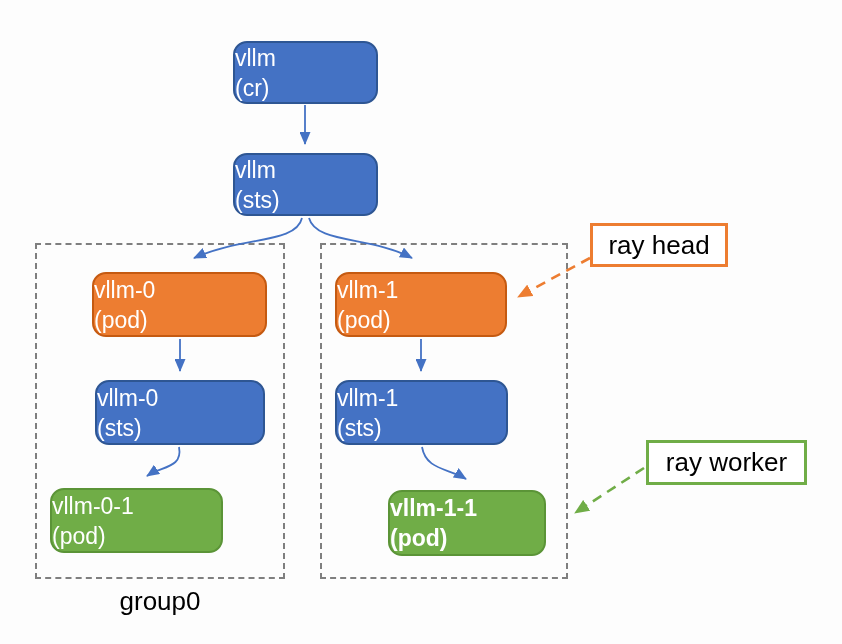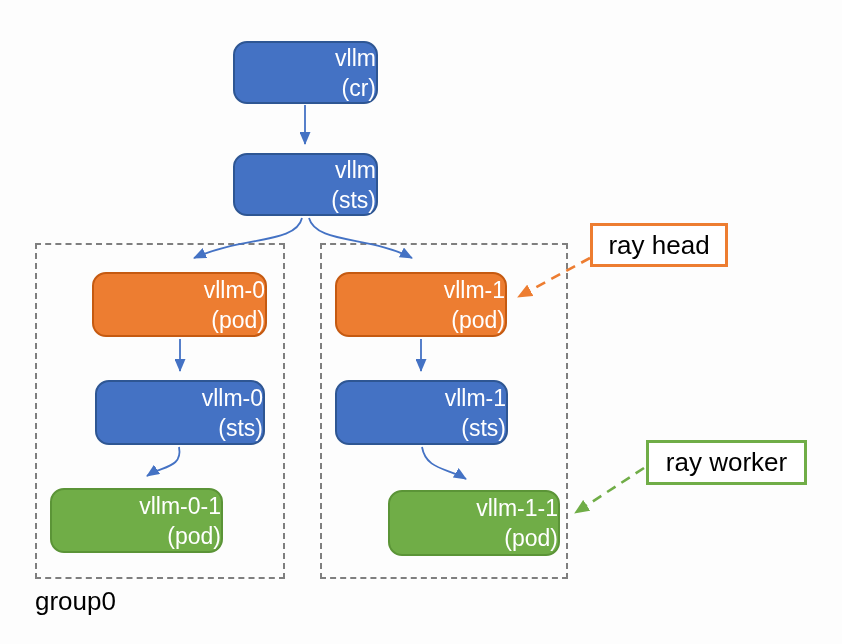--- a/index.html
+++ b/index.html
@@ -7,46 +7,46 @@
     position:relative;width:842px;height:644px;background:#fdfdfd;overflow:hidden;
     font-family:"Liberation Sans",sans-serif;
   }
   .group{
     position:absolute;border:2px dashed #7f7f7f;background:transparent;z-index:1;
     box-sizing:border-box;
   }
   .arrows{position:absolute;left:0;top:0;z-index:2;}
   .node{
     position:absolute;z-index:3;border-radius:14px;box-sizing:border-box;
-    display:flex;flex-direction:column;align-items:flex-end;justify-content:center;
+    display:flex;flex-direction:column;align-items:flex-start;justify-content:center;
     color:#ffffff;font-size:23px;line-height:30px;text-align:center;
   }
   .node.blue  {background:#4472c4;border:2px solid #2e5693;}
   .node.orange{background:#ed7d31;border:2px solid #c55a11;}
-  .node.green {background:#70ad47;border:2px solid #5b9437;padding-left:36px;}
+  .node.green {background:#70ad47;border:2px solid #5b9437;}
   .group-label{
-    position:absolute;z-index:3;color:#000000;font-size:26px;
+    position:absolute;z-index:3;color:#000000;font-size:26px;text-align:center;
   }
   .legend{
     position:absolute;z-index:3;background:#ffffff;box-sizing:border-box;
     display:flex;align-items:center;justify-content:center;
     color:#000000;font-size:26px;
   }
   .legend.head  {border:3px solid #ed7d31;}
   .legend.worker{border:3px solid #70ad47;}
 
   
   .n-cr   {left:233px;top:41px;width:145px;height:63px;}
   .n-sts  {left:233px;top:153px;width:145px;height:63px;}
   .n-pod0 {left:92px; top:272px;width:175px;height:65px;}
   .n-sts0 {left:95px; top:380px;width:170px;height:65px;}
   .n-pod01{left:50px; top:488px;width:173px;height:65px;}
   .n-pod1 {left:335px;top:272px;width:172px;height:65px;}
   .n-sts1 {left:335px;top:380px;width:173px;height:65px;}
-  .n-pod11{left:388px;top:490px;width:172px;height:66px;}
+  .n-pod11{left:388px;top:490px;width:158px;height:66px;font-weight:bold;}
 
   .g0{left:35px; top:243px;width:250px;height:336px;}
   .g1{left:320px;top:243px;width:248px;height:336px;}
   .gl0{left:35px; top:586px;width:250px;}
   .gl1{left:320px;top:586px;width:248px;}
 
   .legend.head  {left:590px;top:223px;width:138px;height:44px;}
   .legend.worker{left:646px;top:440px;width:161px;height:45px;}
 </style>
 </head>

